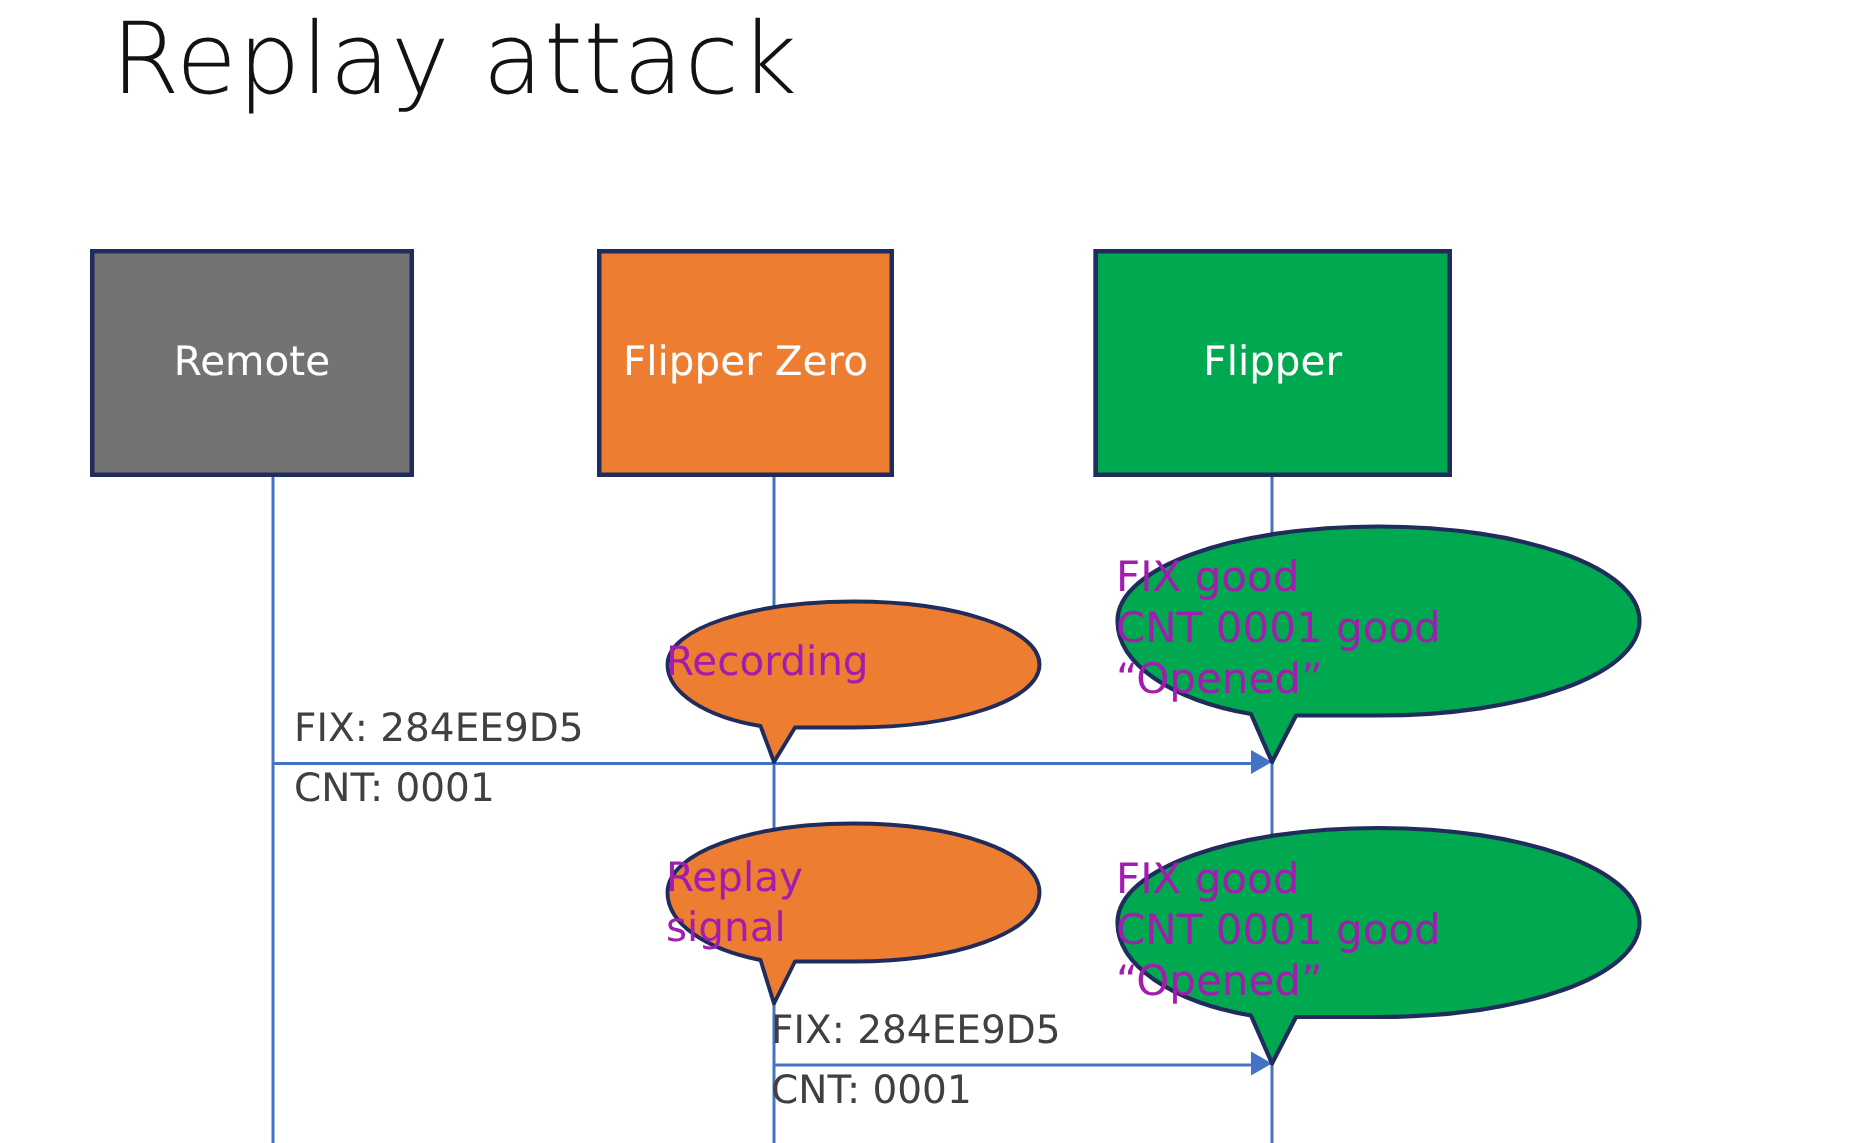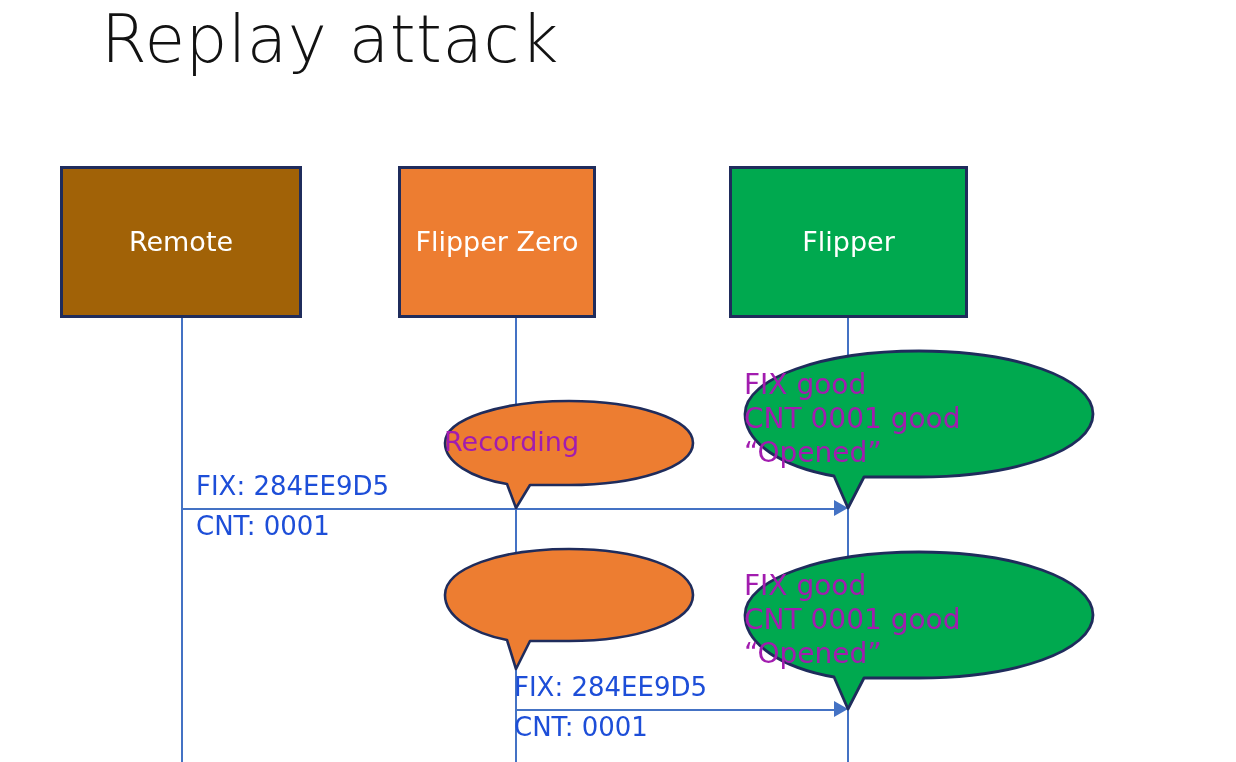--- a/index.html
+++ b/index.html
@@ -21,21 +21,20 @@
     position: absolute;
     left: 74px;
     top: 4px;
     font-size: 66px;
     font-weight: 300;
     color: #121212;
     letter-spacing: 0.5px;
     line-height: 1.1;
     white-space: nowrap;
     font-family: "DejaVu Sans", sans-serif;
-    margin-left: 27px;
   }
 
   
   .lifeline {
     position: absolute;
     width: 2px;
     background: #4472C4;
   }
 
   
@@ -67,21 +66,21 @@
     position: absolute;
     width: 0;
     height: 0;
     border-top: 8px solid transparent;
     border-bottom: 8px solid transparent;
     border-left: 14px solid #4472C4;
   }
   .msg-label {
     position: absolute;
     font-size: 26px;
-    color: #1d4ed8;
+    color: #404040;
     font-family: "DejaVu Sans", sans-serif;
     white-space: nowrap;
     line-height: 1.1;
   }
 
   
   .callout {
     position: absolute;
   }
   .callout svg {
@@ -106,21 +105,21 @@
 <body>
 
 <div id="slide">
 
   <div id="title">Replay attack</div>
 
   <div class="lifeline" style="left:181px; top:318px; height:444px;"></div>
   <div class="lifeline" style="left:515px; top:318px; height:444px;"></div>
   <div class="lifeline" style="left:847px; top:318px; height:444px;"></div>
 
-  <div class="actor-box" style="left:60px; top:166px; width:242px; height:152px; background:#a16207;">
+  <div class="actor-box" style="left:60px; top:166px; width:216px; height:152px; background:#737373;">
     <span class="actor-label">Remote</span>
   </div>
 
   <div class="actor-box" style="left:398px; top:166px; width:198px; height:152px; background:#ED7D31;">
     <span class="actor-label">Flipper Zero</span>
   </div>
 
   <div class="actor-box" style="left:729px; top:166px; width:239px; height:152px; background:#00A94F;">
     <span class="actor-label">Flipper</span>
   </div>
@@ -155,20 +154,24 @@
     <svg width="250" height="125" viewBox="0 0 250 125">
       <path d="M 125 1
                C 193 1 249 20 249 47
                C 249 74 193 93 125 93
                L 86 93
                L 72 121
                L 63 92
                C 27 85 1 68 1 47
                C 1 20 57 1 125 1 Z" fill="#ED7D31" stroke="#1F2C5C" stroke-width="2.6" stroke-linejoin="round"></path>
     </svg>
+    <div class="callout-text orange-2">
+      <div>Replay</div>
+      <div>signal</div>
+    </div>
   </div>
 
   <div class="callout" style="left:744px; top:350px; width:350px; height:162px;">
     <svg width="350" height="162" viewBox="0 0 350 162">
       <path d="M 175 1
                C 271 1 349 28 349 64
                C 349 100 271 127 175 127
                L 120 127
                L 104 158
                L 90 126

